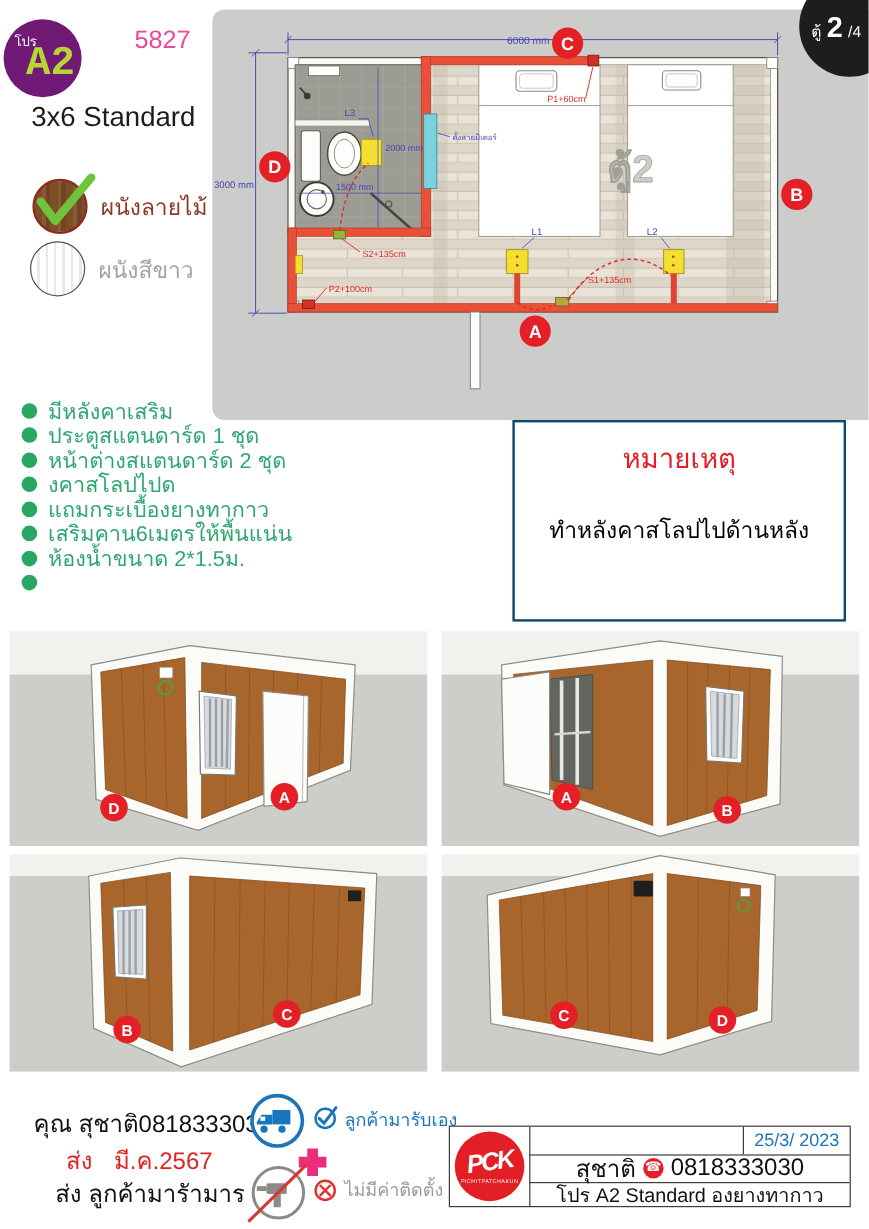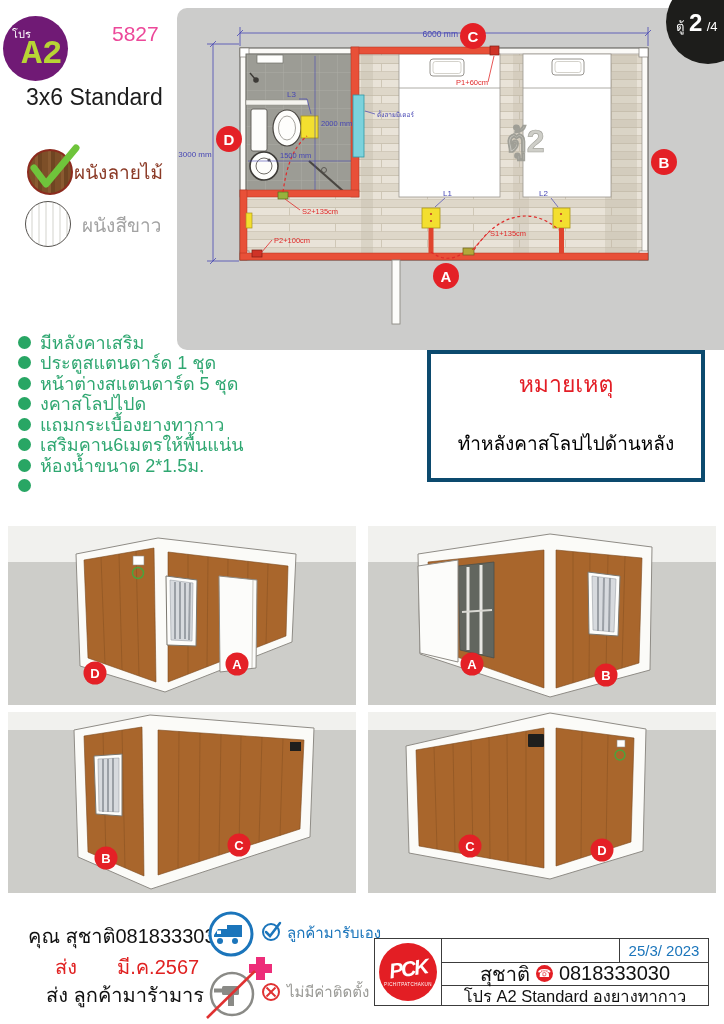--- a/index.html
+++ b/index.html
@@ -12,34 +12,34 @@
   .logo-main{left:14px;top:14px;width:50px;text-align:center;color:#b8d435;font-size:34px;font-weight:bold;line-height:48px;font-family:Liberation Mono, monospace;}
   .code{left:112px;top:22px;font-size:21px;color:#ec4899;}
   .model{left:26px;top:84px;font-size:23px;color:#1c1c1c;}
   .opt-circle{width:46px;height:46px;border-radius:50%;box-sizing:border-box;}
   .wood{left:27px;top:149px;background:
         repeating-linear-gradient(90deg,#7d4f28 0 6px,#8a5a31 6px 9px,#6f4522 9px 13px);
         border:2px solid #8c2b1e;}
   .white-opt{left:25px;top:201px;background:
         repeating-linear-gradient(90deg,#ffffff 0 5px,#e9e9e6 5px 7px);
         border:1.5px solid #55524e;}
-  .opt-label-wood{left:74px;top:157px;font-size:19px;color:#8b3a26;}
+  .opt-label-wood{left:84px;top:157px;font-size:19px;color:#8b3a26;}
   .opt-label-white{left:82px;top:210px;font-size:19px;color:#a3a3a3;}
   
   .features{left:18px;top:332px;width:330px;}
   .feat-row{display:flex;align-items:center;height:20.5px;}
   .feat-dot{width:13px;height:13px;border-radius:50%;background:#28a664;margin-right:9px;flex:0 0 auto;}
   .feat-text{font-size:18px;color:#2fa771;white-space:nowrap;}
   
-  .note-box{left:427px;top:350px;width:278px;height:132px;border:4px solid #0c4a6e;box-sizing:border-box;text-align:center;}
+  .note-box{left:427px;top:350px;width:278px;height:168px;border:2px solid #0c4a6e;box-sizing:border-box;text-align:center;}
   .note-title{margin-top:12px;font-size:23px;color:#e31e26;}
   .note-body{margin-top:26px;font-size:19px;color:#000000;}
   
   .contact{left:28px;top:920px;font-size:20px;color:#111;}
-  .ship{left:55px;top:951px;font-size:20px;color:#e02222;display:flex;gap:40px;}
+  .ship{left:55px;top:951px;font-size:20px;color:#e02222;display:flex;gap:18px;}
   .pickup{left:46px;top:979px;font-size:20px;color:#111;}
   .info-table{left:374px;top:938px;width:335px;height:68px;border:1px solid #3c3c3c;box-sizing:border-box;}
   .tline{position:absolute;background:#3c3c3c;}
   .cell{position:absolute;display:flex;align-items:center;justify-content:center;}
   .company{left:67px;top:0;width:177px;height:23px;color:#1b75bb;font-size:15px;font-weight:bold;}
   .tdate{left:245px;top:0;width:88px;height:23px;color:#1b75bb;font-size:15px;}
   .phone-row{left:67px;top:23px;width:266px;height:23px;font-size:20px;color:#111;gap:6px;}
   .product{left:67px;top:46px;width:266px;height:21px;font-size:16.5px;color:#111;}
   .phone-ic{display:inline-flex;align-items:center;justify-content:center;width:17px;height:17px;border-radius:50%;
             background:#e31e24;color:#fff;font-size:11px;line-height:17px;}
@@ -224,21 +224,21 @@
     <div class="feat-row">
         <span class="feat-dot"></span>
         <span class="feat-text">มีหลังคาเสริม</span>
       </div>
     <div class="feat-row">
         <span class="feat-dot"></span>
         <span class="feat-text">ประตูสแตนดาร์ด 1 ชุด</span>
       </div>
     <div class="feat-row">
         <span class="feat-dot"></span>
-        <span class="feat-text">หน้าต่างสแตนดาร์ด 5 ชุด</span>
+        <span class="feat-text">หน้าต่างสแตนดาร์ด 2 ชุด</span>
       </div>
     <div class="feat-row">
         <span class="feat-dot"></span>
         <span class="feat-text">งคาสโลปไปด</span>
       </div>
     <div class="feat-row">
         <span class="feat-dot"></span>
         <span class="feat-text">แถมกระเบื้องยางทากาว</span>
       </div>
     <div class="feat-row">

